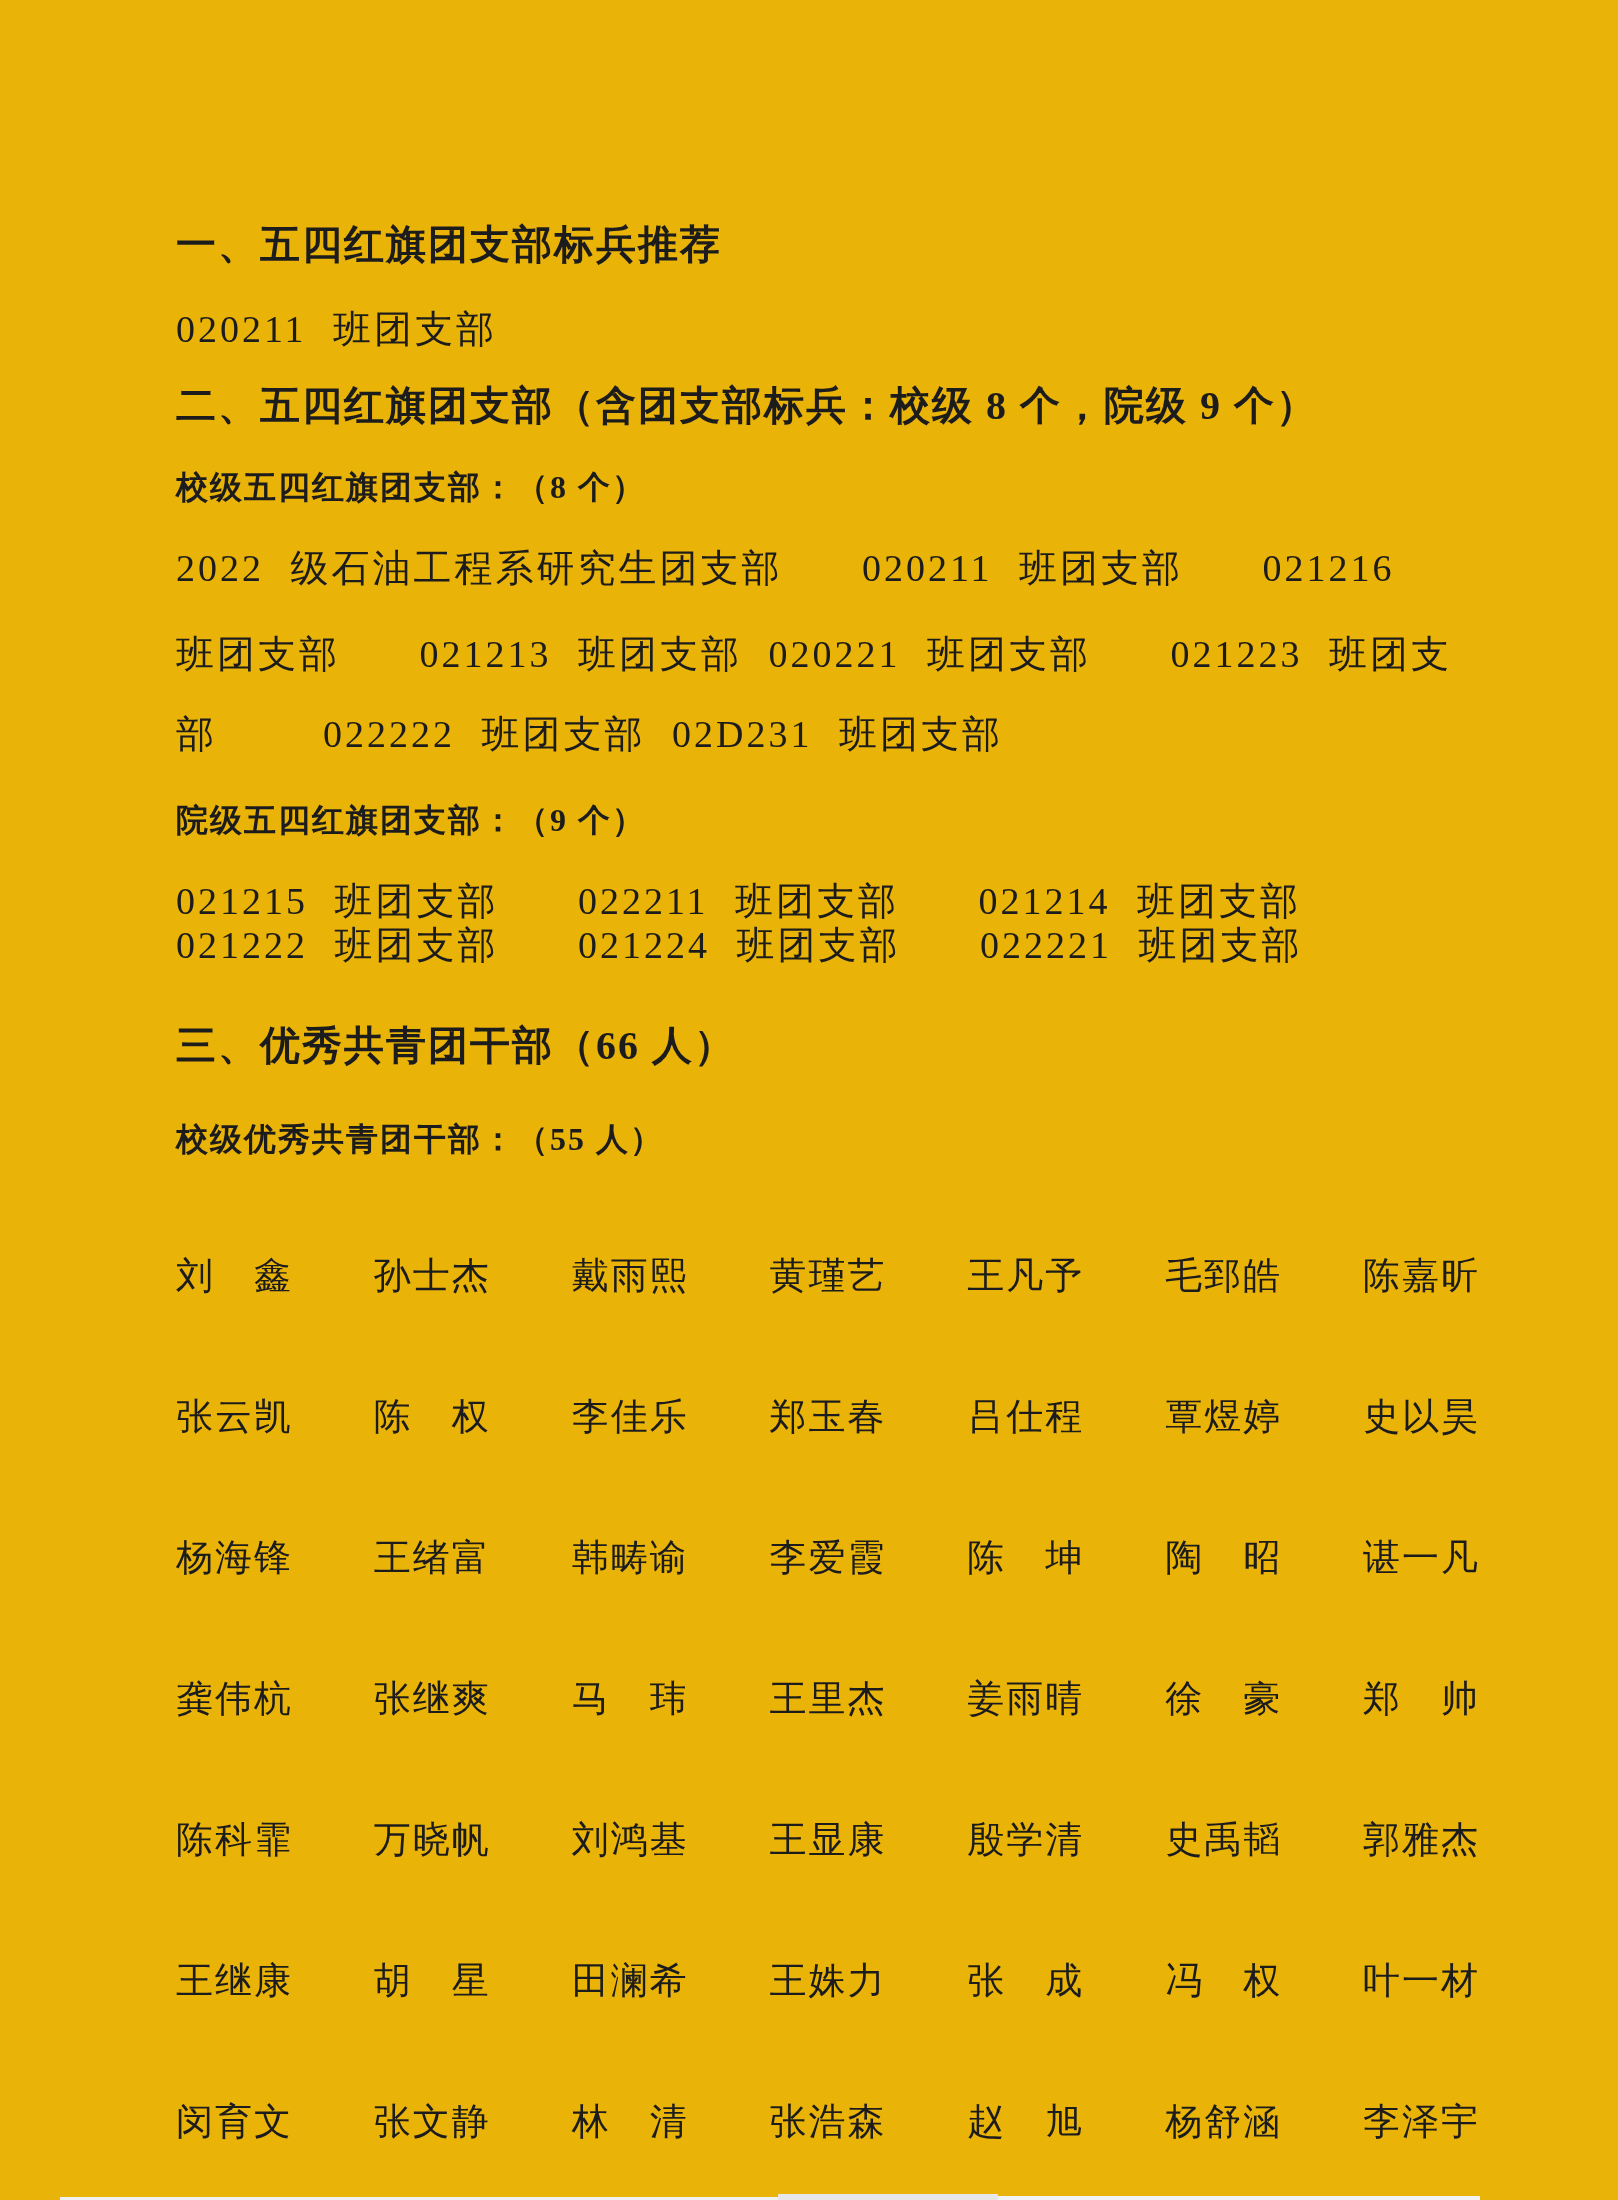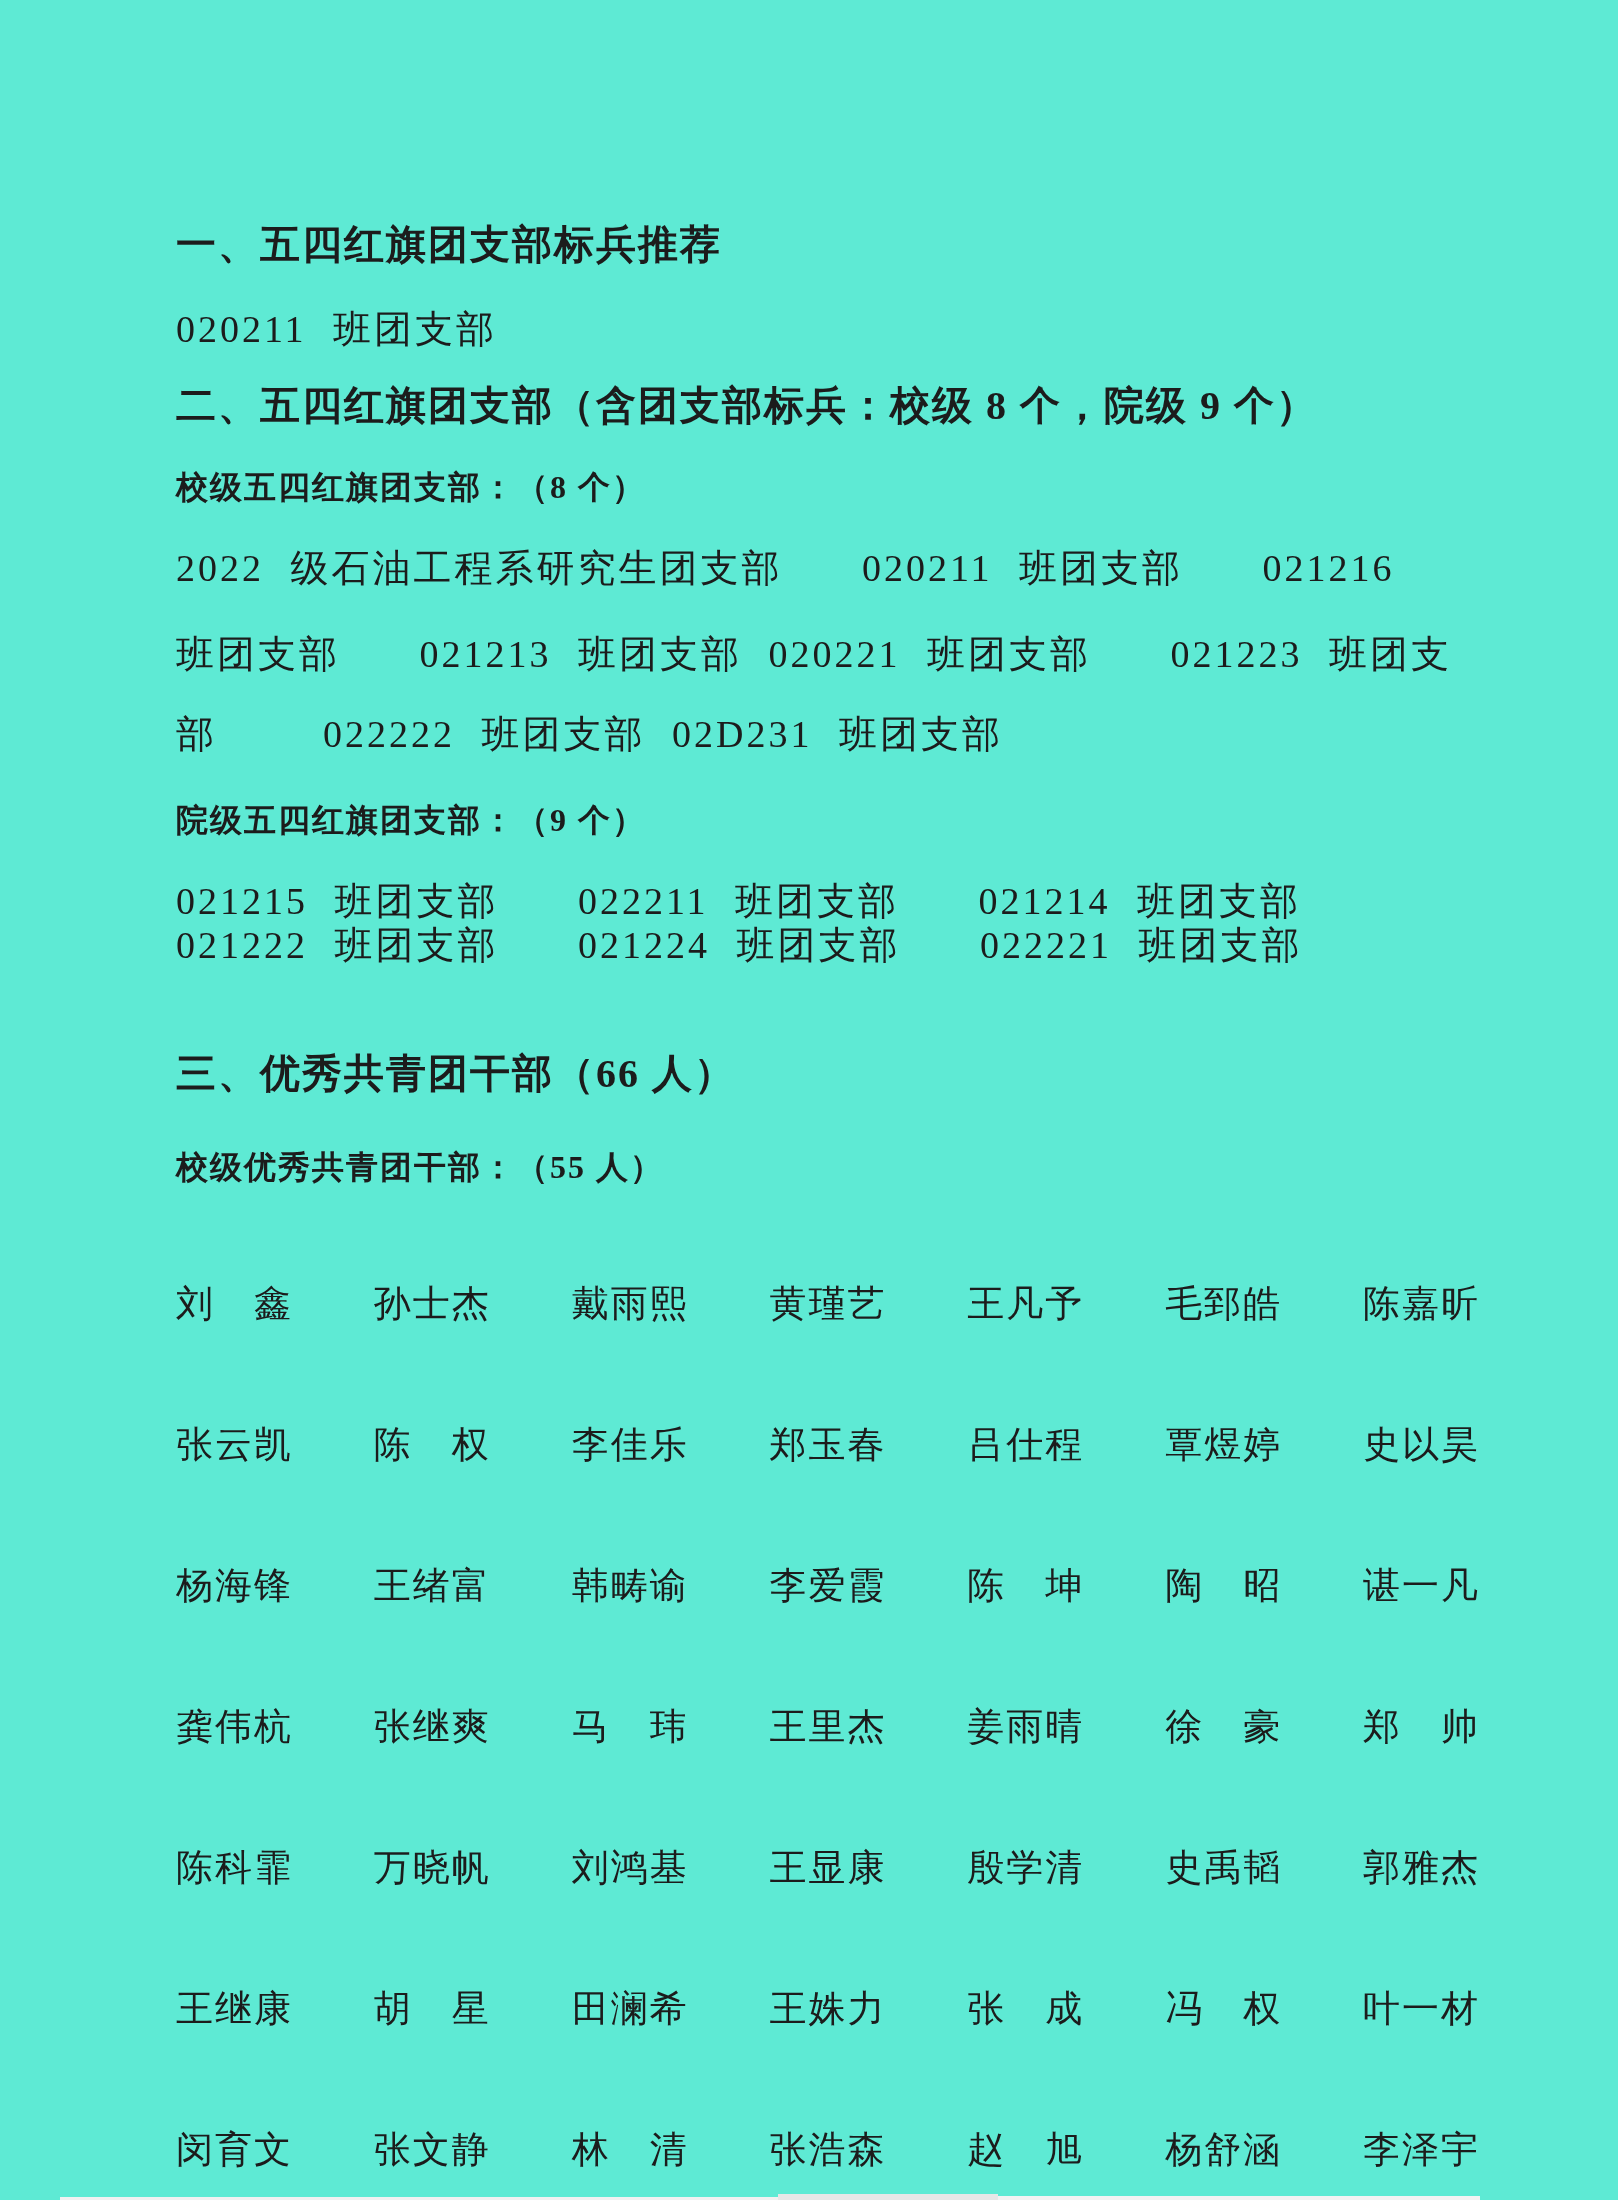--- a/index.html
+++ b/index.html
@@ -5,21 +5,21 @@
   html, body {
     margin: 0;
     padding: 0;
     background: #ffffff;
   }
   .page {
     position: relative;
     width: 1618px;
     height: 2200px;
     margin: 0 auto;
-    background: #5eead4;
+    background: #eab308;
     box-sizing: border-box;
     padding: 222px 138px 0 176px;
     overflow: hidden;
     font-family: "Liberation Serif", "DejaVu Serif", serif;
     color: #1c1c1c;
   }
   .heading {
     font-size: 40px;
     line-height: 46px;
     font-weight: 700;
@@ -44,21 +44,21 @@
   .mt-s1line   { margin-top: 39px; }
   .mt-h2      { margin-top: 32px; }
   .mt-subsch  { margin-top: 36px; }
   .mt-p1      { margin-top: 36px; }
   .mt-p2      { margin-top: 42px; }
   .mt-p3      { margin-top: 36px; }
   .mt-subcol  { margin-top: 42px; }
   .mt-l1      { margin-top: 36px; }
   .mt-l2      { }
   .mt-l3      { margin-top: 40px; }
-  .mt-h3      { margin-top: 84px; }
+  .mt-h3      { margin-top: 56px; }
   .mt-subcad  { margin-top: 48px; }
   .name-rows  { margin-top: 0; }
   .name-row {
     display: flex;
     justify-content: space-between;
     align-items: baseline;
     font-size: 37px;
     line-height: 43px;
     letter-spacing: 2px;
     white-space: pre-wrap;

